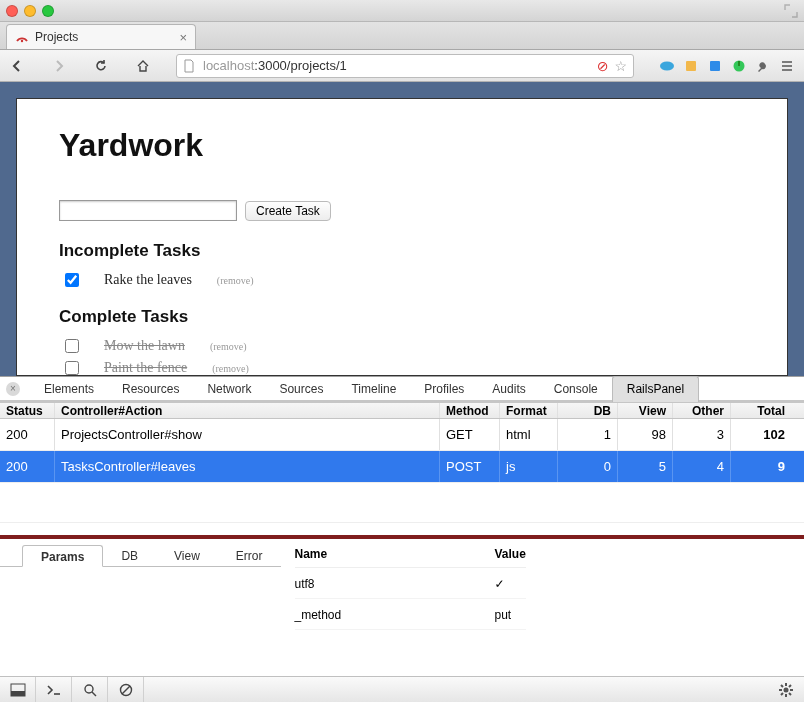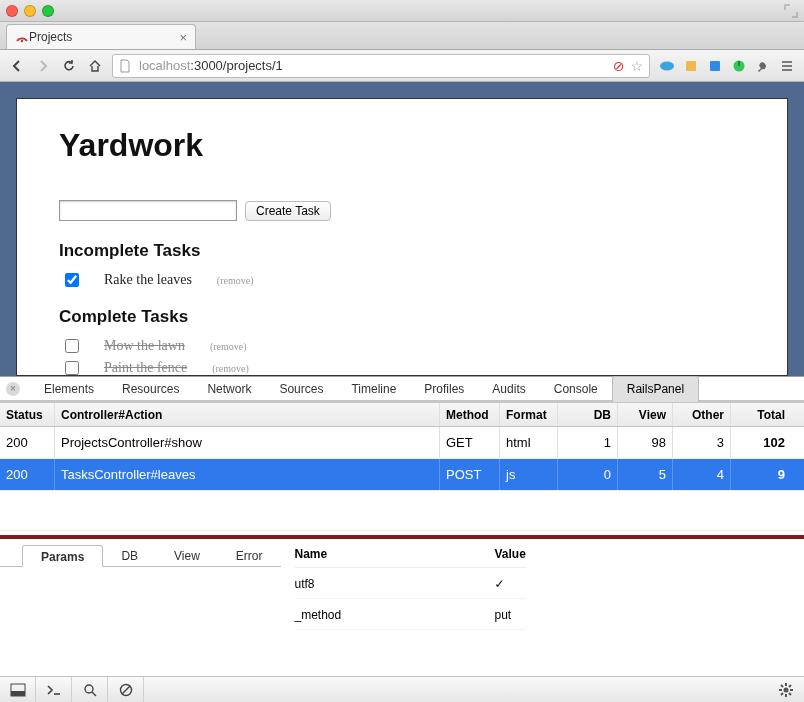--- a/index.html
+++ b/index.html
@@ -8,27 +8,27 @@
 
 .titlebar { height: 22px; background: linear-gradient(#e8e8e8,#d4d4d4); display:flex; align-items:center; padding: 0 6px; border-bottom:1px solid #b7b7b7;}
 .traffic { display:flex; gap:6px; }
 .dot { width:12px; height:12px; border-radius:50%; border:1px solid rgba(0,0,0,.2);}
 .red { background:#ff5f57;} .yellow{background:#febc2e;} .green{background:#28c840;}
 .titlebar .spacer{flex:1;}
 .corner-expand{ width:14px;height:14px; opacity:.4;}
 
 
 .tabstrip { height:28px; background:linear-gradient(#e3e3e3,#d4d4d4); display:flex; align-items:flex-end; padding-left:6px; border-bottom:1px solid #a7a7a7;}
-.tab { background:#f7f7f7; border:1px solid #b5b5b5; border-bottom:none; height:25px; width:190px; border-radius:4px 4px 0 0; display:flex; align-items:center; padding:0 8px; font-size:12px; color:#333;}
+.tab { background:#f7f7f7; border:1px solid #b5b5b5; border-bottom:none; height:25px; width:190px; border-radius:4px 4px 0 0; display:flex; align-items:center; padding:0 8px; gap:6px; font-size:12px; color:#333;}
 .tab .favicon{ width:14px;height:14px; }
 .tab .label{flex:1; white-space:nowrap; overflow:hidden; text-overflow:ellipsis;}
 .tab .close{ color:#777; font-size:13px;}
 
 
-.toolbar { height:32px; background:linear-gradient(#f5f5f5,#e3e3e3); border-bottom:1px solid #b2b2b2; display:flex; align-items:center; gap:8px; padding:0 8px;}
+.toolbar { height:32px; background:linear-gradient(#f5f5f5,#e3e3e3); border-bottom:1px solid #b2b2b2; display:flex; align-items:center; gap:24px; padding:0 8px;}
 .navbtn { width:18px; height:18px; display:flex; align-items:center; justify-content:center; color:#555;}
 .navbtn.disabled{ color:#bbb;}
 .omnibox { flex:1; height:24px; border:1px solid #bcbcbc; border-radius:3px; background:#fff; display:flex; align-items:center; padding:0 6px; gap:6px;}
 .omnibox .page-icon{width:14px;height:14px;color:#888;}
 .omnibox .urltext{ font-size:13px; font-family:Arial;}
 .omnibox .urltext .muted{color:#999;} .omnibox .urltext .dark{color:#333;}
 .omnibox .spacer{flex:1;}
 .ext-icons{display:flex; gap:6px; align-items:center;}
 .ext-icons .x{ width:18px;height:18px; display:flex;align-items:center;justify-content:center;}
 
@@ -47,21 +47,21 @@
 .section2{ margin-top:16px;}
 
 
 .devtools{ border-top:1px solid #a0a0a0; background:#fff; height:326px; display:flex; flex-direction:column;}
 .dt-tabs{ height:26px; display:flex; align-items:center; gap:0; padding:0 12px 0 6px; border-bottom:3px solid #c6c6c6; font-size:12px;}
 .dt-close{ width:14px;height:14px;border-radius:50%;background:#d9d9d9;color:#777;display:flex;align-items:center;justify-content:center;font-size:10px;margin-right:10px;}
 .dt-tab{ padding:0 14px; height:26px; display:flex;align-items:center; color:#333;}
 .dt-tab.active{ background:#e0e0e0; border:1px solid #bcbcbc; border-bottom:none; border-radius:3px 3px 0 0; color:#000;}
 
 .req-table{ flex:0 0 132px; overflow:hidden;}
-.rt-head{ display:flex; background:linear-gradient(#f6f6f6,#eaeaea); border-bottom:1px solid #c4c4c4; font-weight:bold; font-size:12px; height:24px;}
+.rt-head{ display:flex; background:linear-gradient(#f6f6f6,#eaeaea); border-bottom:1px solid #c4c4c4; font-weight:bold; font-size:12px; height:16px;}
 .rt-head > div, .rt-row > div{ border-right:1px solid #e0e0e0; display:flex; align-items:center; height:100%;}
 .rt-head > div:last-child, .rt-row > div:last-child{ border-right:none;}
 .col-status{width:55px;padding:0 6px;}
 .col-action{width:385px;padding:0 6px;}
 .col-method{width:60px;padding:0 6px;}
 .col-format{width:58px;padding:0 6px;}
 .col-db{width:60px;padding:0 6px;justify-content:flex-end;}
 .col-view{width:55px;padding:0 6px;justify-content:flex-end;}
 .col-other{width:58px;padding:0 6px;justify-content:flex-end;}
 .col-total{width:60px;padding:0 6px;justify-content:flex-end;}

